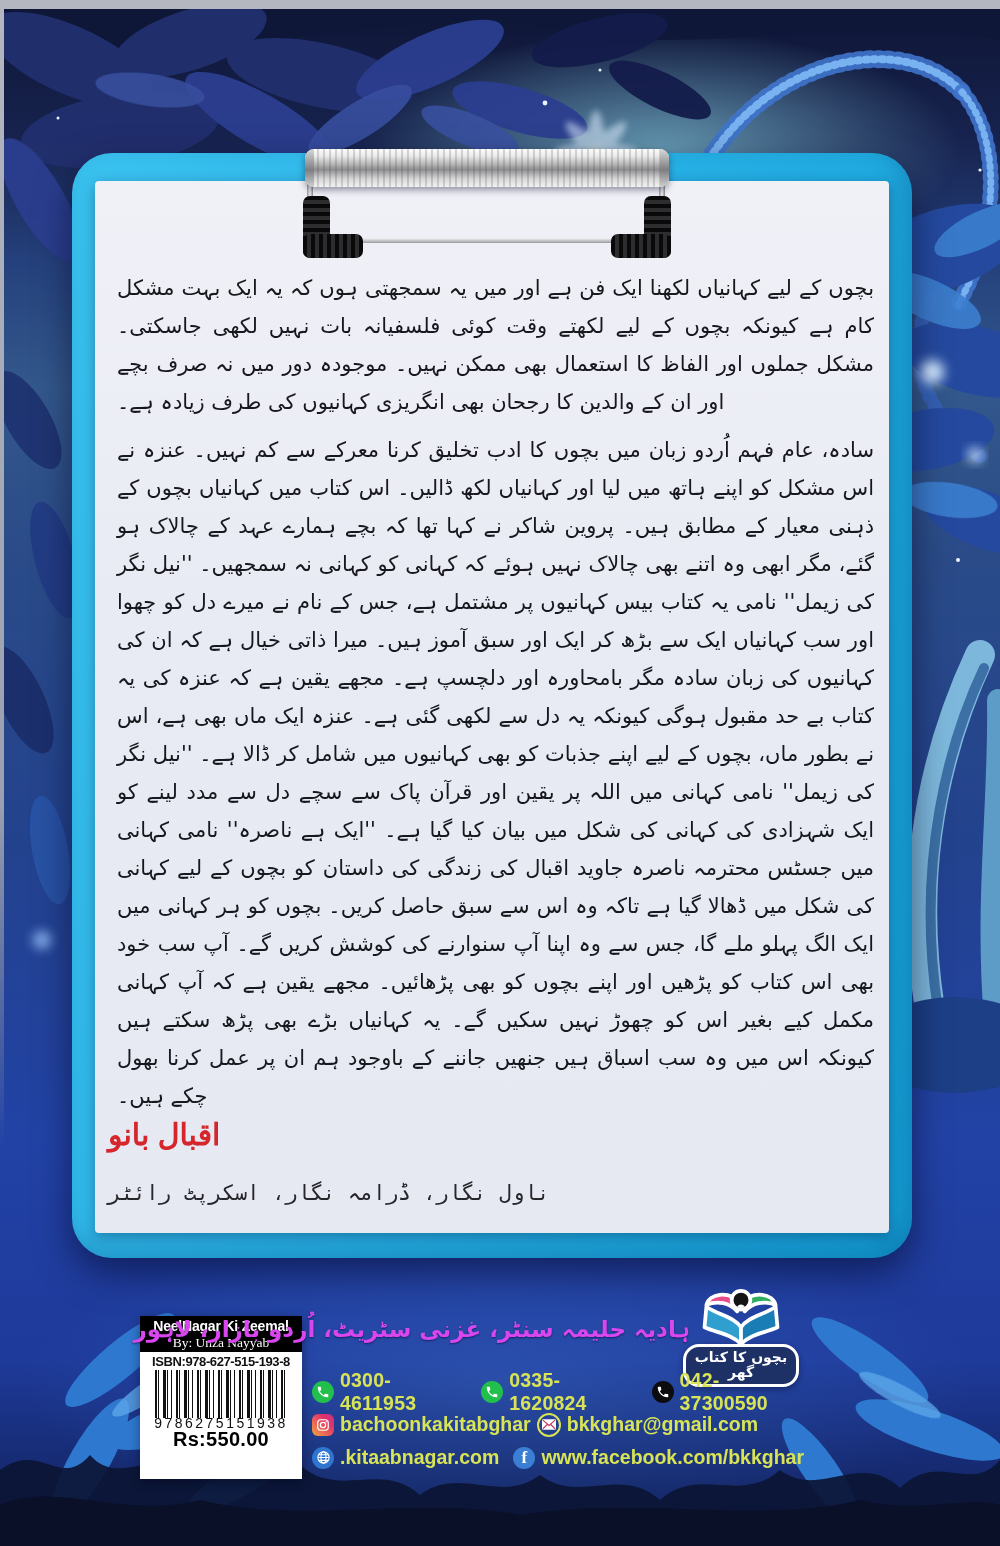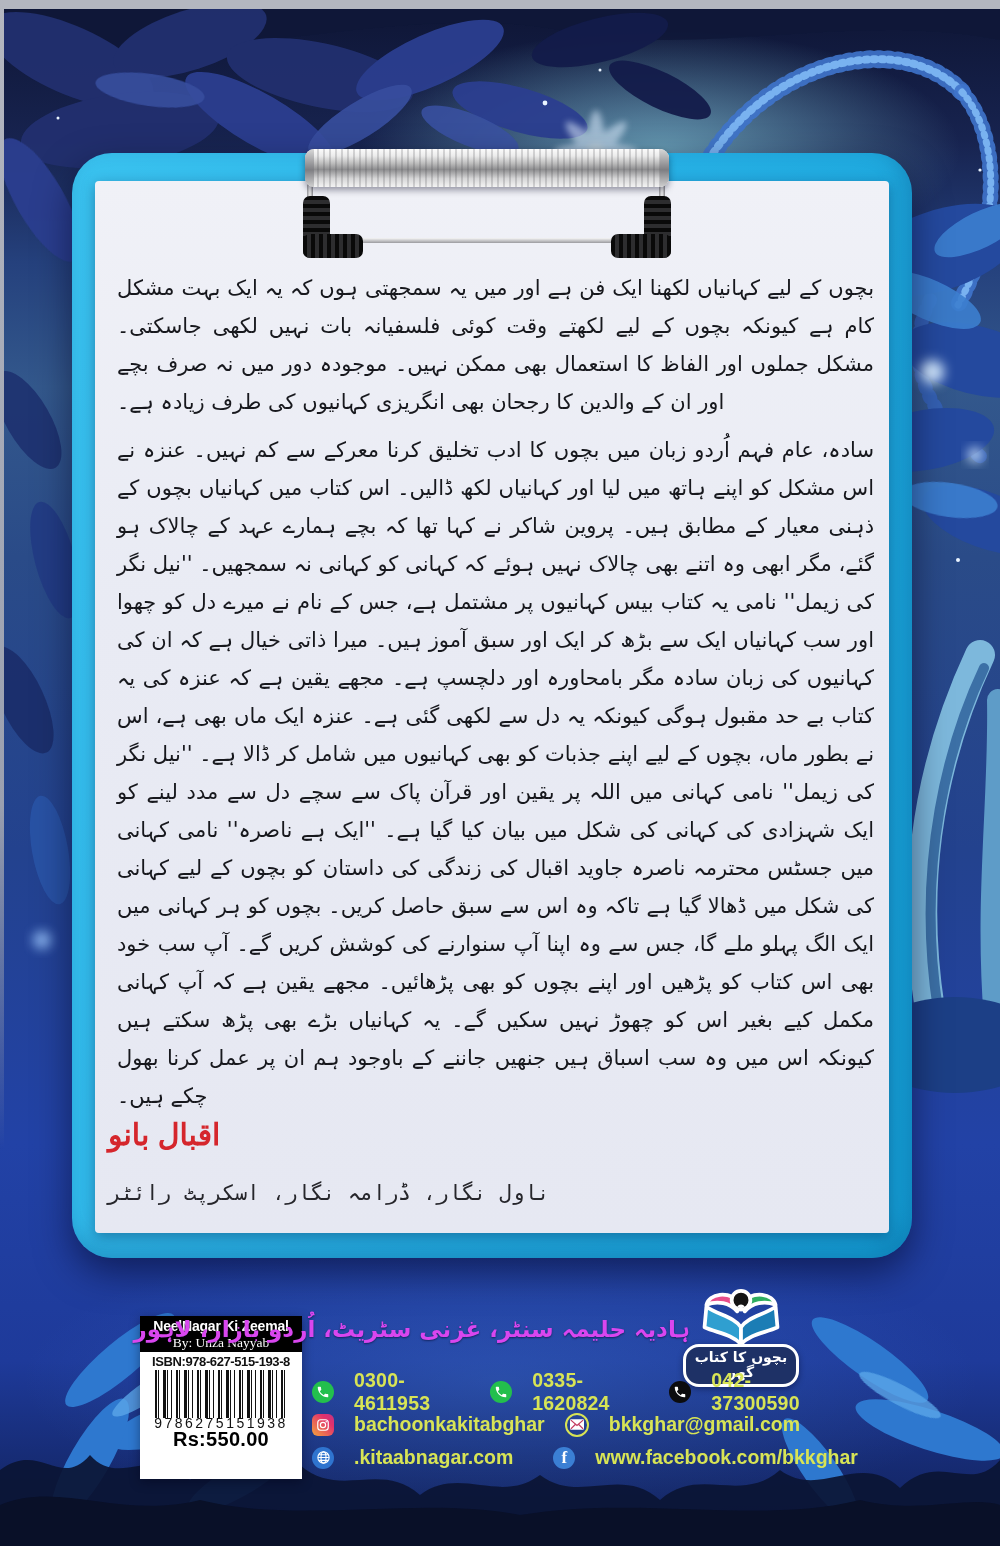--- a/index.html
+++ b/index.html
@@ -69,21 +69,21 @@
   .address{position:absolute;left:322px;top:1316px;width:368px;z-index:3;direction:rtl;text-align:center;
            color:#d946ef;font-weight:bold;font-size:23px;white-space:nowrap;
            font-family:"DejaVu Sans",sans-serif;text-shadow:0 1px 2px rgba(0,0,30,.5);}
 
   .logo{position:absolute;left:683px;top:1288px;width:116px;z-index:3;text-align:center;}
   .logo-pill{margin-top:-6px;background:#1e3166;border:3px solid #fff;border-radius:16px;
              color:#fff;font-size:14px;font-weight:bold;direction:rtl;padding:3px 6px;line-height:1.1;
              font-family:"DejaVu Sans",sans-serif;box-shadow:0 2px 6px rgba(0,0,30,.4);}
 
   .contacts{position:absolute;left:312px;top:1377px;width:492px;z-index:3;color:#d8e455;}
-  .crow{display:flex;align-items:center;gap:20px;height:29px;margin-bottom:4px;font-weight:700;}
+  .crow{display:flex;align-items:center;gap:6px;height:29px;margin-bottom:4px;font-weight:700;}
   .crow.r1{font-size:19.5px;letter-spacing:.2px;}
   .crow.r2,.crow.r3{font-size:19.5px;}
   .sp{display:inline-block;width:6px;}
   .ic{width:22px;height:22px;border-radius:50%;display:inline-flex;align-items:center;
       justify-content:center;flex:0 0 auto;}
   .ic.wa{background:#23bf4d;} .ic.tel{background:#0c0c0e;} .ic.globe{background:#2f74cf;}
   .ic.fb{background:#3b7fd4;color:#fff;font-family:"Liberation Serif",serif;font-weight:bold;font-size:17px;}
   .ic.ig{border-radius:6px;background:linear-gradient(45deg,#f2a33c,#e1306c 70%,#c13584);}
   .ic.mail{background:transparent;border:2px solid #d8e455;width:20px;height:20px;}
 </style>

